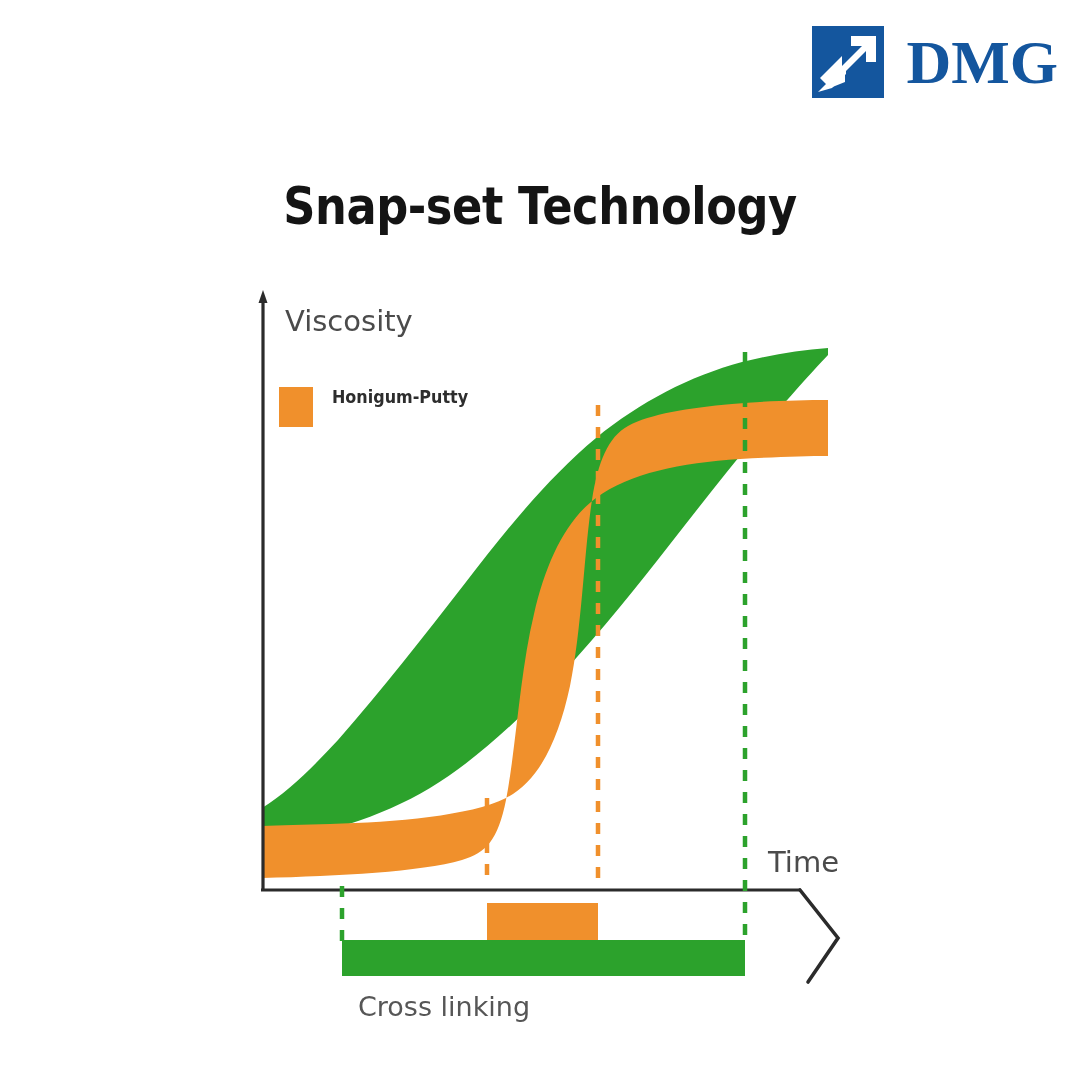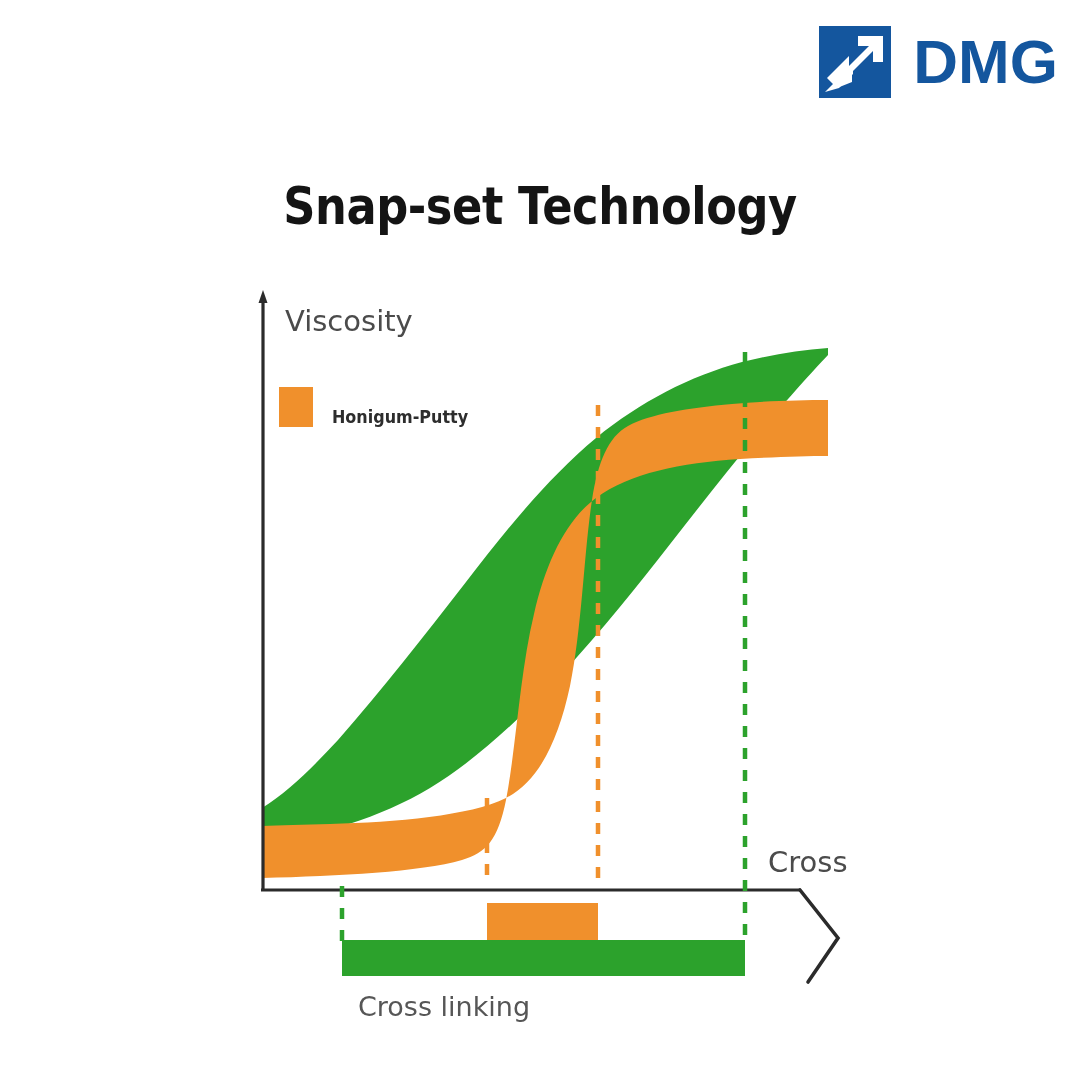--- a/index.html
+++ b/index.html
@@ -18,21 +18,21 @@
   
   #brand {
     position: absolute;
     top: 26px; right: 22px;
     display: flex;
     align-items: center;
     gap: 22px;
   }
   #brand-mark { display: block; }
   #brand-wordmark {
-    font-family: Liberation Sans, sans-serif;
+    font-family: Liberation Serif, serif;
     font-weight: bold;
     font-size: 62px;
     letter-spacing: 0px;
     line-height: 1;
     color: #14569E;
   }
 
   
   #title {
     position: absolute;
@@ -56,21 +56,21 @@
   #figure svg { display: block; }
 
   
   #legend {
     position: absolute;
     left: 279px; top: 387px;
     width: 260px;
   }
   .legend-row {
     display: flex;
-    align-items: flex-end;
+    align-items: flex-start;
     height: 40px;
   }
   .legend-swatch {
     width: 34px; height: 40px;
     flex: 0 0 34px;
   }
   .legend-label {
     margin-left: 19px;
     font-family: "DejaVu Sans", sans-serif;
     font-size: 17px;
@@ -164,16 +164,16 @@
   </div>
 
   <div id="legend">
     <div class="legend-row">
       <span class="legend-swatch" style="background:#F0902C"></span>
       <span class="legend-label bold">Honigum-Putty</span>
     </div>
   </div>
 
   <div class="axis-text" id="y-axis-label">Viscosity</div>
-  <div class="axis-text" id="x-axis-label">Cross</div>
+  <div class="axis-text" id="x-axis-label">Time</div>
   <div class="axis-text" id="cross-linking-label">Cross linking</div>
 
 </div>
 
 </body></html>

